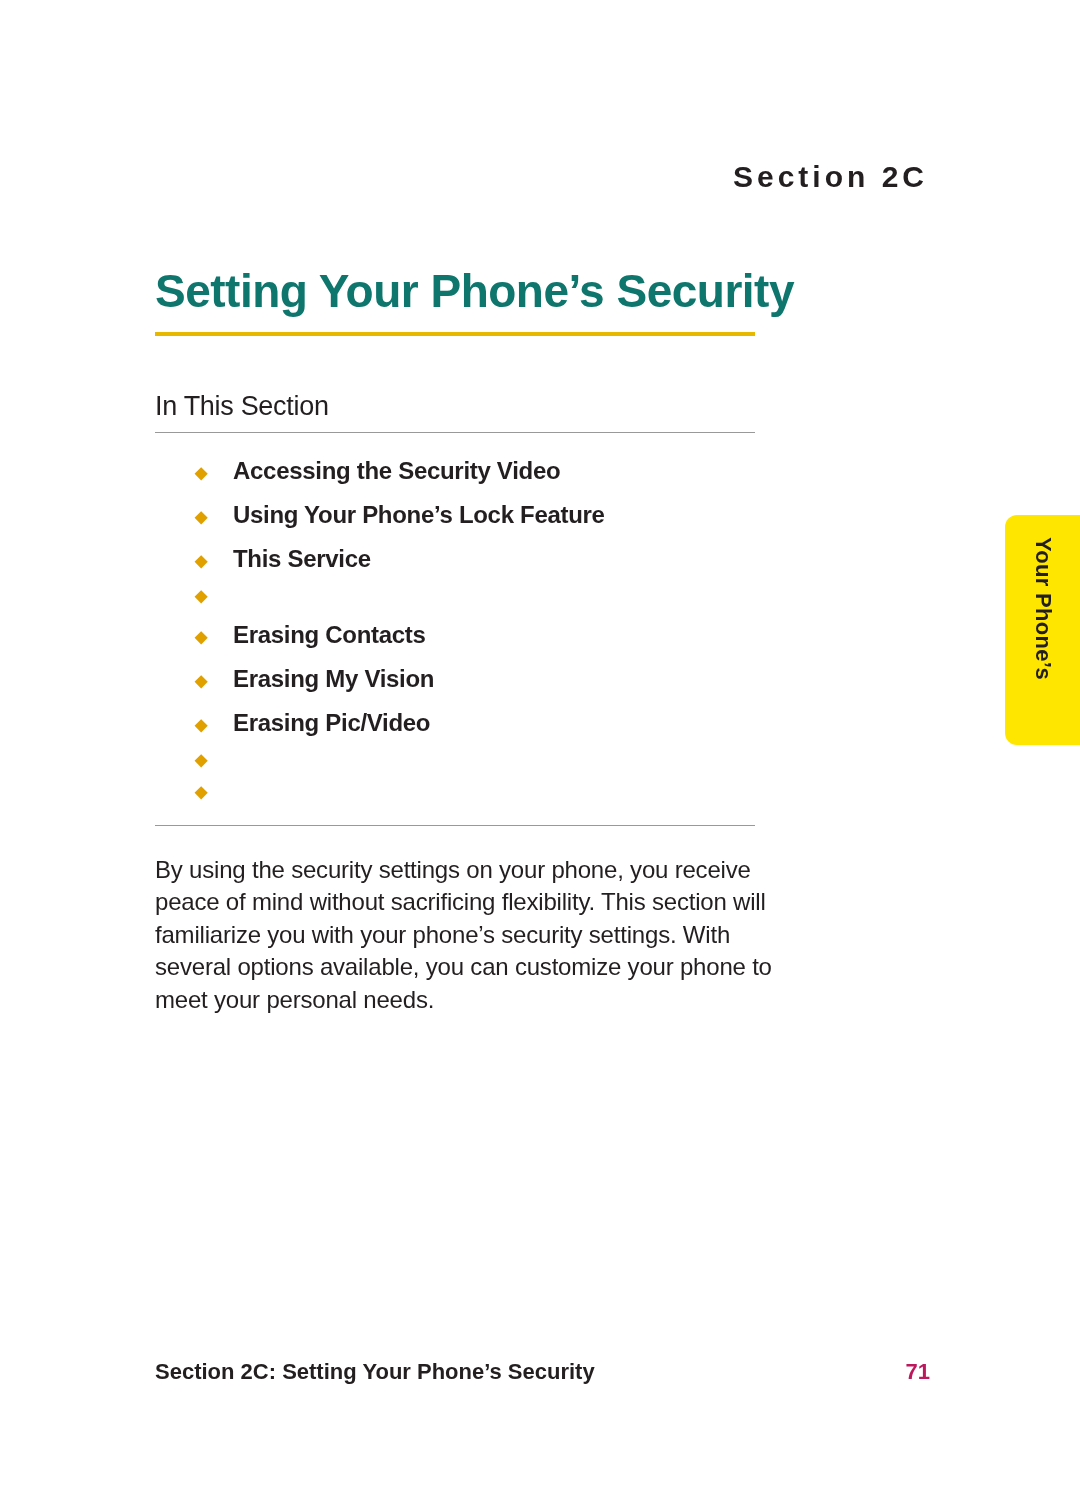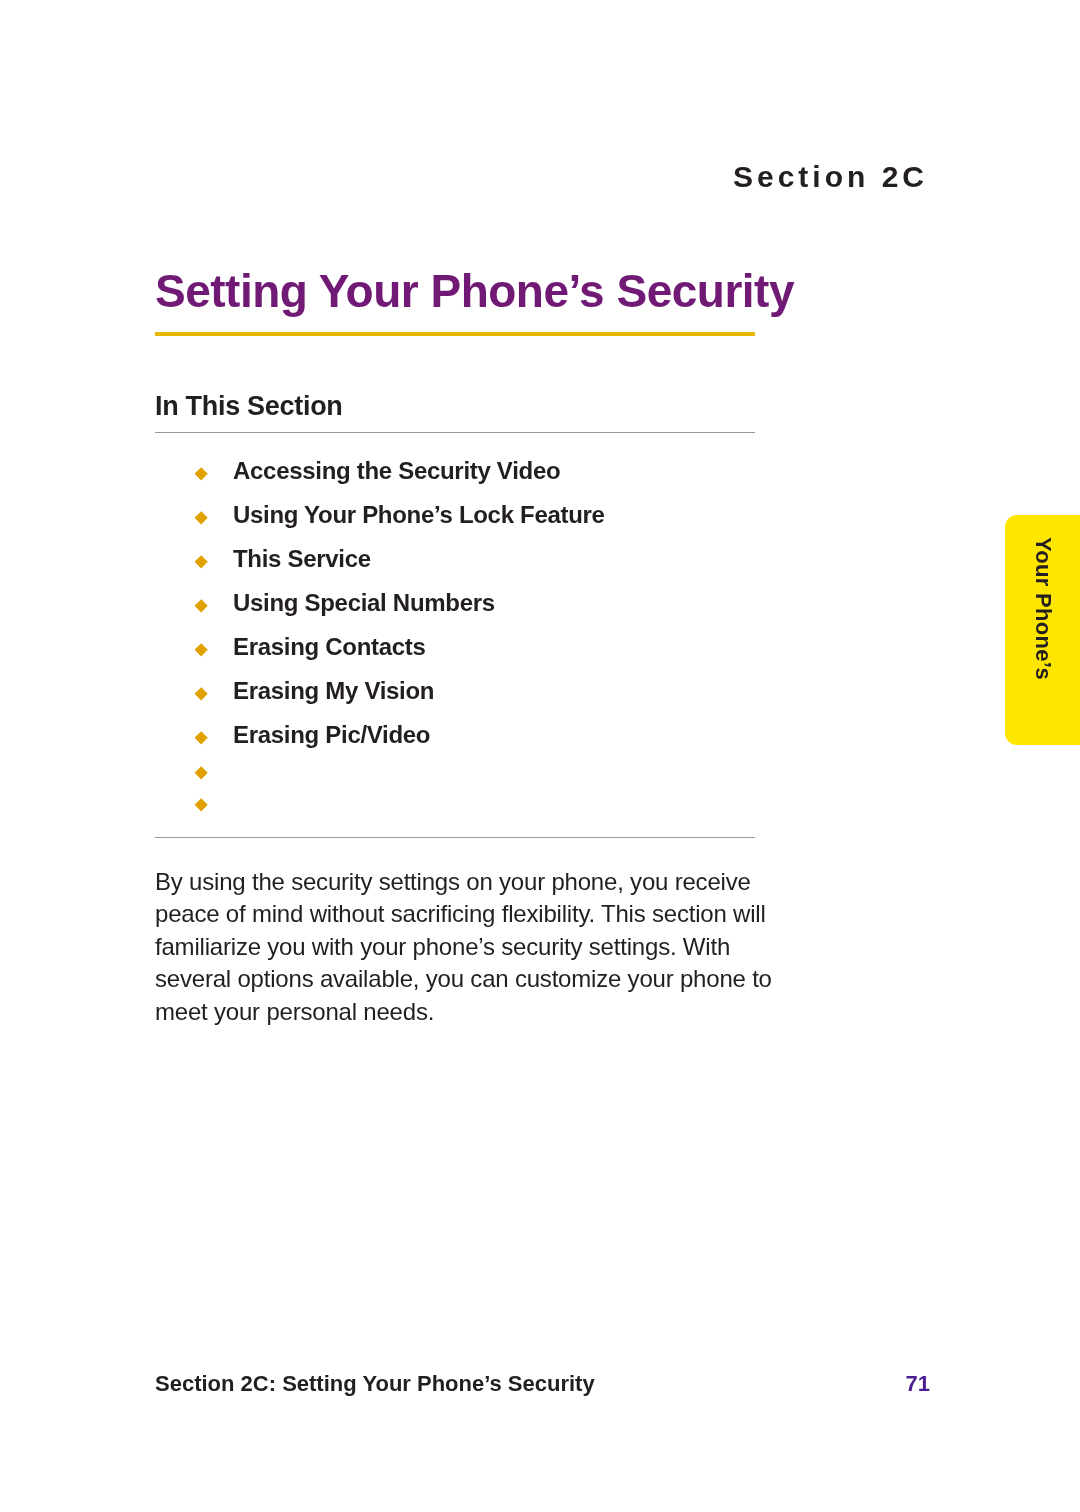--- a/index.html
+++ b/index.html
@@ -24,33 +24,33 @@
     font-size: 30px;
     font-weight: 700;
     letter-spacing: 4px;
     color: #231f20;
     margin-bottom: 70px;
     padding-right: 2px;
   }
   .title {
     font-size: 46px;
     font-weight: 700;
-    color: #701a75;
+    color: #0f766e;
     margin: 0 0 14px 0;
     letter-spacing: -0.5px;
   }
   .yellow-rule {
     border: none;
     border-top: 4px solid #e6b800;
     margin: 0 0 55px 0;
     width: 600px;
   }
   .subhead {
     font-size: 27px;
-    font-weight: 700;
+    font-weight: 400;
     margin: 0 0 10px 0;
     letter-spacing: -0.3px;
   }
   .thin-rule {
     border: none;
     border-top: 1px solid #999;
     margin: 0 0 24px 0;
     width: 600px;
   }
   ul.toc {
@@ -106,29 +106,29 @@
     writing-mode: vertical-rl;
     font-size: 22px;
     font-weight: 700;
     color: #231f20;
     letter-spacing: 0.3px;
   }
   .footer {
     position: absolute;
     left: 155px;
     right: 150px;
-    bottom: 115px;
+    bottom: 127px;
     display: flex;
     justify-content: space-between;
     align-items: baseline;
     font-size: 22px;
     font-weight: 700;
   }
   .footer .page-num {
-    color: #4c1d95;
+    color: #be185d;
   }
 </style>
 </head>
 <body>
 
 <div class="page">
 
   <div class="section-label">Section 2C</div>
 
   <h1 class="title">Setting Your Phone’s Security</h1>
@@ -147,21 +147,20 @@
     <li>
       <span class="bullet-icon">◆</span>
       <span>Using Your Phone’s Lock Feature</span>
     </li>
     <li>
       <span class="bullet-icon">◆</span>
       <span>This Service</span>
     </li>
     <li>
       <span class="bullet-icon">◆</span>
-      <span>Using Special Numbers</span>
     </li>
     <li>
       <span class="bullet-icon">◆</span>
       <span>Erasing Contacts</span>
     </li>
     <li>
       <span class="bullet-icon">◆</span>
       <span>Erasing My Vision</span>
     </li>
     <li>

